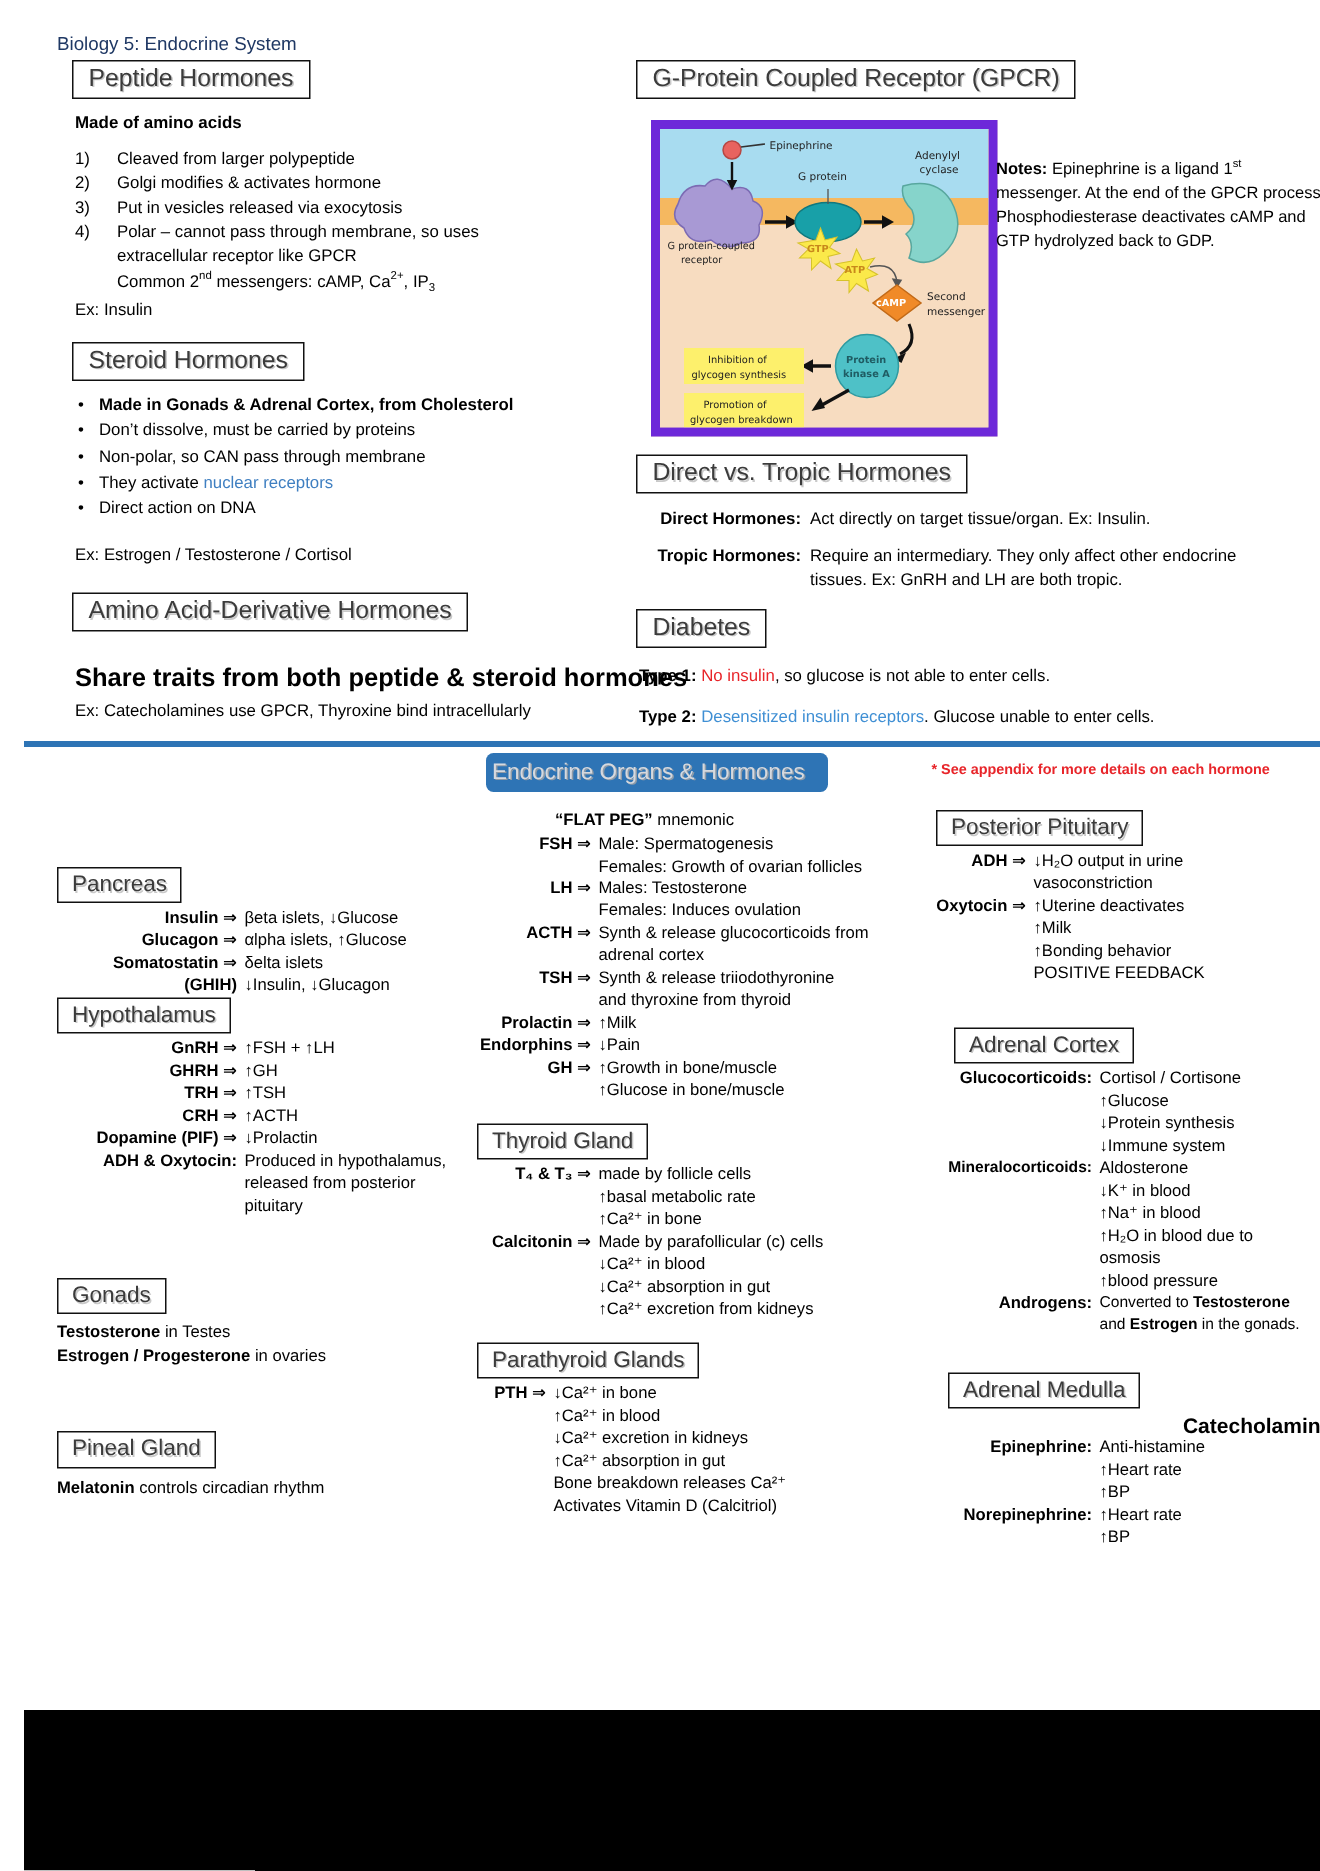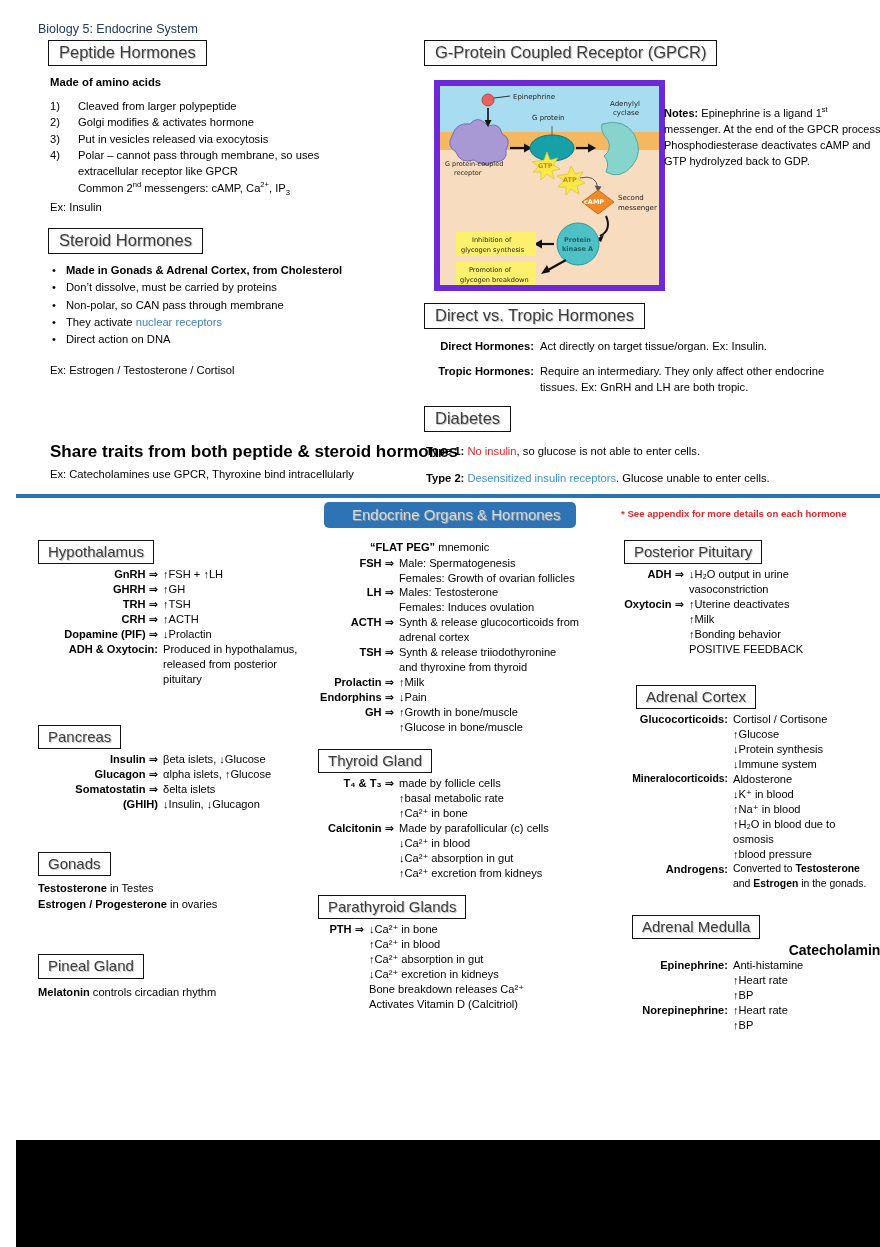--- a/index.html
+++ b/index.html
@@ -67,21 +67,21 @@
   #diabetes-rows{left:410px;top:443px;width:420px;}
   .dbrow{font-size:11.2px;line-height:1.45;margin-bottom:11px;}
   .dbrow .lbl{font-weight:bold;}
   .red{color:#e8252a;}
   .blue{color:#3f8fd4;}
 
   
   #divider{left:0;top:494px;width:880px;height:4px;background:#2e74b5;}
 
   
-  #banner{left:308px;top:502px;background:#2e74b5;border-radius:5px;padding:4px 16px 5px 28px;
+  #banner{left:308px;top:502px;background:#2e74b5;border-radius:5px;padding:4px 16px 5px 4px;
           font-size:15px;color:#d6d9de;text-shadow:1px 1px 0 #8f9ba7;white-space:nowrap;}
   #appendix-note{left:605px;top:508px;font-size:9.6px;color:#e8252a;font-weight:bold;}
 
   
   .col{position:absolute;top:540px;}
   #col-left{left:22px;width:280px;}
   #col-mid{left:302px;width:300px;}
   #col-right{left:608px;width:272px;}
 
   .gland{margin-bottom:0;}
@@ -153,20 +153,23 @@
         <div class="d">•</div>
         <div><span>They activate </span><span class="link">nuclear receptors</span></div>
       </div>
     <div class="bulrow">
         <div class="d">•</div>
         <div>Direct action on DNA</div>
       </div>
   </div>
   <div class="abs txt" id="steroid-ex">Ex: Estrogen / Testosterone / Cortisol</div>
 
+  <div class="abs" id="aad-box">
+    <span class="boxhdr">Amino Acid-Derivative Hormones</span>
+  </div>
   <div class="abs" id="aad-sub">Share traits from both peptide &amp; steroid hormones</div>
   <div class="abs txt" id="aad-ex">Ex: Catecholamines use GPCR, Thyroxine bind intracellularly</div>
 
   <div class="abs" id="gpcr-box">
     <span class="boxhdr">G-Protein Coupled Receptor (GPCR)</span>
   </div>
 
   <div class="abs" id="gpcr-fig">
     <svg width="219" height="199" viewBox="0 0 219 199">
       <rect x="0" y="0" width="219" height="199" fill="#f7dcc0"></rect>
@@ -266,20 +269,42 @@
     </div>
   </div>
 
   <div class="abs" id="divider"></div>
 
   <div class="abs" id="banner">Endocrine Organs &amp; Hormones</div>
   <div class="abs" id="appendix-note">* See appendix for more details on each hormone</div>
 
   <div class="col" id="col-left">
 
+    <div class="gland" style="margin-top:38px;">
+      <div class="hdrwrap"><span class="boxhdr sm">Pancreas</span></div>
+      <div class="rows">
+        <div class="row">
+            <div class="lbl">Insulin ⇒</div>
+            <div class="val">βeta islets, ↓Glucose</div>
+          </div>
+        <div class="row">
+            <div class="lbl">Glucagon ⇒</div>
+            <div class="val">αlpha islets, ↑Glucose</div>
+          </div>
+        <div class="row">
+            <div class="lbl">Somatostatin ⇒</div>
+            <div class="val">δelta islets</div>
+          </div>
+        <div class="row">
+            <div class="lbl">(GHIH)</div>
+            <div class="val">↓Insulin, ↓Glucagon</div>
+          </div>
+      </div>
+    </div>
+
     <div class="gland">
       <div class="hdrwrap"><span class="boxhdr sm">Hypothalamus</span></div>
       <div class="rows">
         <div class="row">
             <div class="lbl">GnRH ⇒</div>
             <div class="val">↑FSH + ↑LH</div>
           </div>
         <div class="row">
             <div class="lbl">GHRH ⇒</div>
             <div class="val">↑GH</div>
@@ -300,42 +325,20 @@
             <div class="lbl">ADH &amp; Oxytocin:</div>
             <div class="val">Produced in hypothalamus,</div>
           </div>
         <div class="row">
             <div class="lbl"></div>
             <div class="val">released from posterior</div>
           </div>
         <div class="row">
             <div class="lbl"></div>
             <div class="val">pituitary</div>
-          </div>
-      </div>
-    </div>
-
-    <div class="gland" style="margin-top:38px;">
-      <div class="hdrwrap"><span class="boxhdr sm">Pancreas</span></div>
-      <div class="rows">
-        <div class="row">
-            <div class="lbl">Insulin ⇒</div>
-            <div class="val">βeta islets, ↓Glucose</div>
-          </div>
-        <div class="row">
-            <div class="lbl">Glucagon ⇒</div>
-            <div class="val">αlpha islets, ↑Glucose</div>
-          </div>
-        <div class="row">
-            <div class="lbl">Somatostatin ⇒</div>
-            <div class="val">δelta islets</div>
-          </div>
-        <div class="row">
-            <div class="lbl">(GHIH)</div>
-            <div class="val">↓Insulin, ↓Glucagon</div>
           </div>
       </div>
     </div>
 
     <div class="gland" style="margin-top:40px;">
       <div class="hdrwrap"><span class="boxhdr sm">Gonads</span></div>
       <div class="plain" style="margin-top:5px;"><span class="b">Testosterone</span><span> in Testes</span></div>
       <div class="plain"><span class="b">Estrogen / Progesterone</span><span> in ovaries</span></div>
     </div>
 
@@ -441,25 +444,25 @@
         <div class="row">
             <div class="lbl" style="flex:0 0 46px;">PTH ⇒</div>
             <div class="val">↓Ca²⁺ in bone</div>
           </div>
         <div class="row">
             <div class="lbl" style="flex:0 0 46px;"></div>
             <div class="val">↑Ca²⁺ in blood</div>
           </div>
         <div class="row">
             <div class="lbl" style="flex:0 0 46px;"></div>
+            <div class="val">↓Ca²⁺ excretion in kidneys</div>
+          </div>
+        <div class="row">
+            <div class="lbl" style="flex:0 0 46px;"></div>
             <div class="val">↑Ca²⁺ absorption in gut</div>
-          </div>
-        <div class="row">
-            <div class="lbl" style="flex:0 0 46px;"></div>
-            <div class="val">↓Ca²⁺ excretion in kidneys</div>
           </div>
         <div class="row">
             <div class="lbl" style="flex:0 0 46px;"></div>
             <div class="val">Bone breakdown releases Ca²⁺</div>
           </div>
         <div class="row">
             <div class="lbl" style="flex:0 0 46px;"></div>
             <div class="val">Activates Vitamin D (Calcitriol)</div>
           </div>
       </div>

